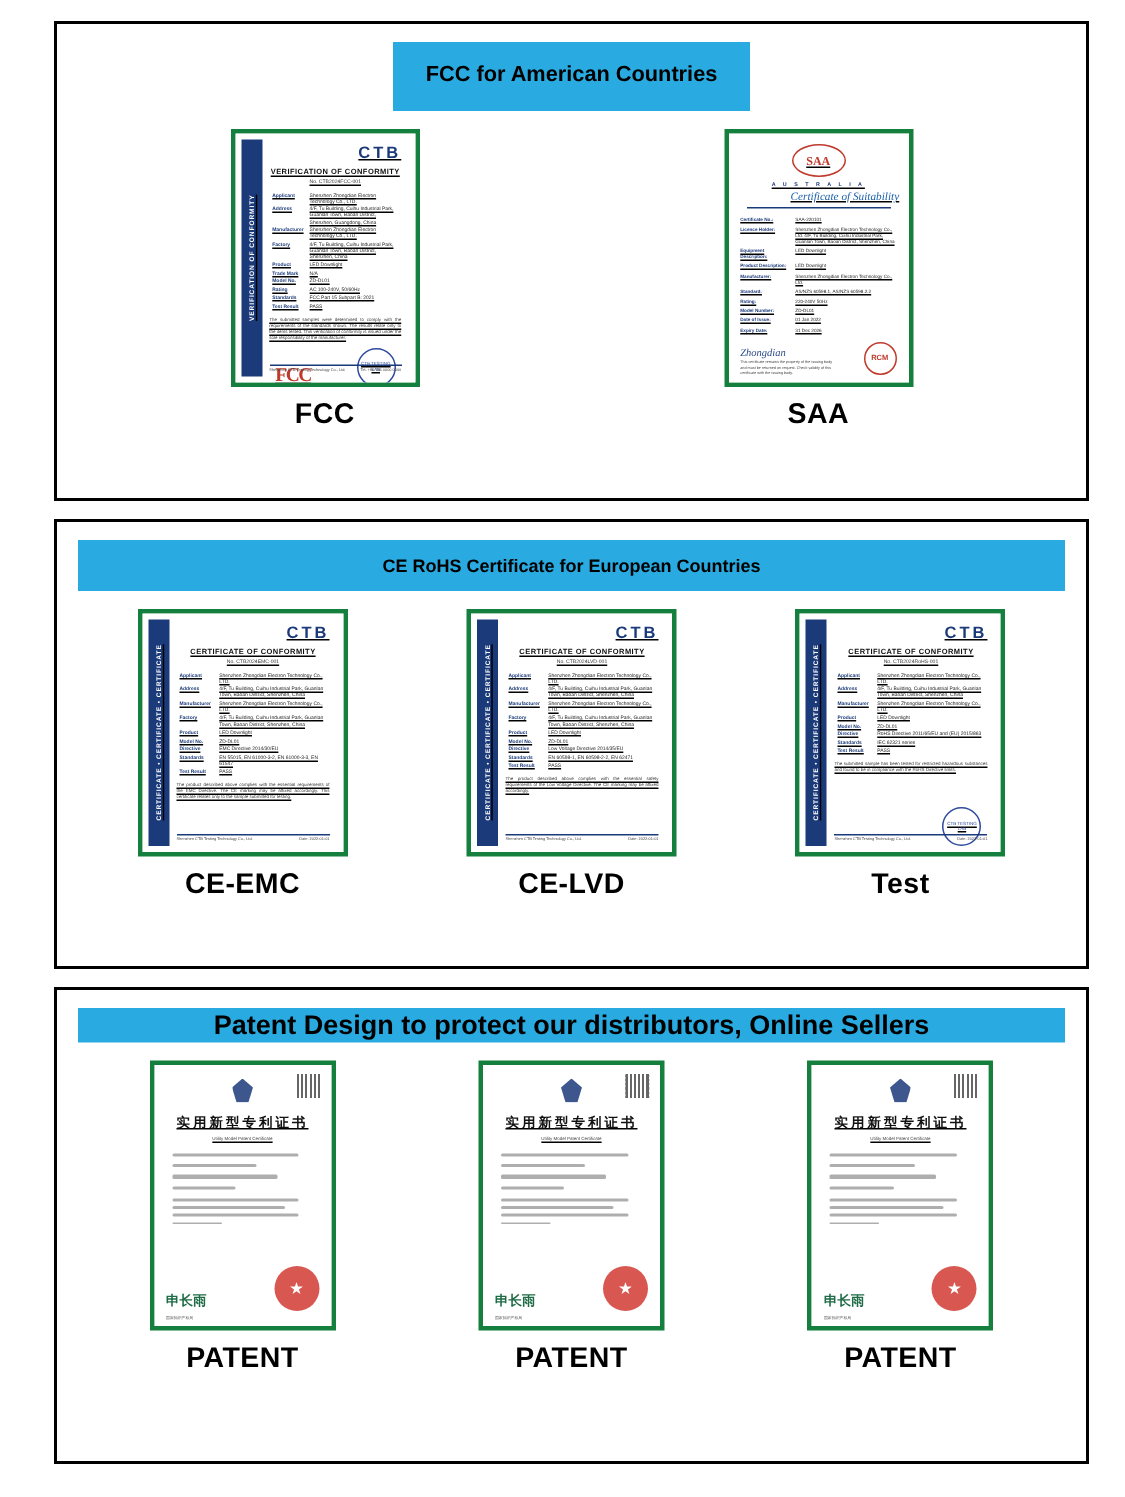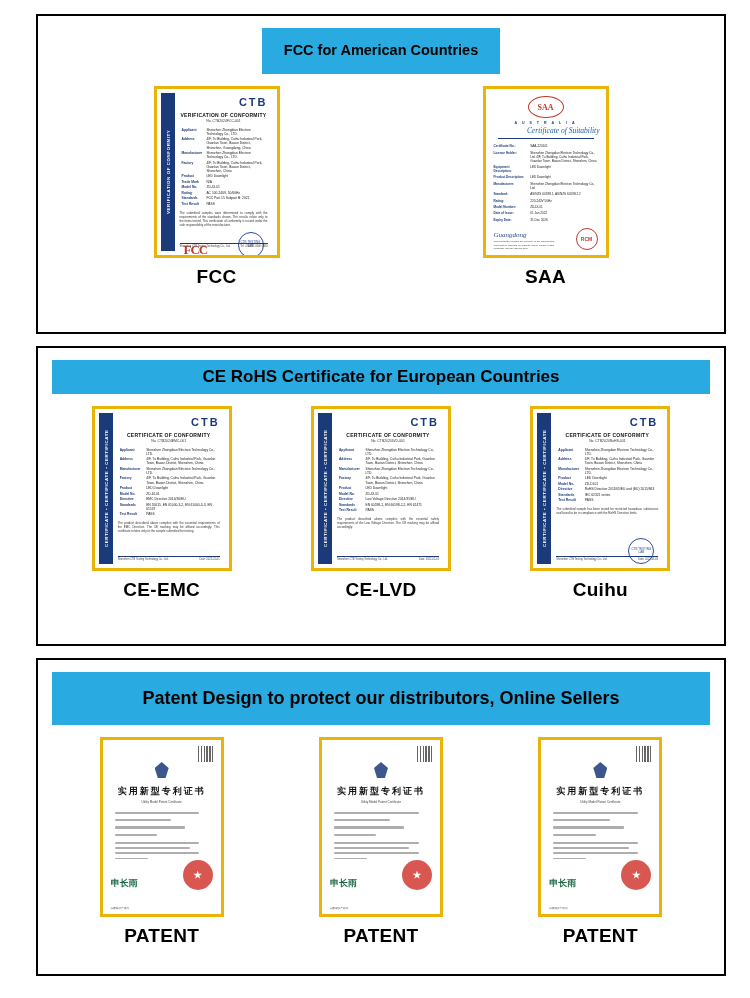--- a/index.html
+++ b/index.html
@@ -49,25 +49,25 @@
   }
   .banner-sm {
     width: 238px;
     height: 46px;
     font-size: 14.5px;
     padding: 2px 6px;
   }
   .banner-wide {
     width: 100%;
     height: 34px;
-    font-size: 17px;
+    font-size: 12px;
   }
   .banner-wide-2 {
     width: 100%;
-    height: 53px;
+    height: 23px;
     font-size: 18px;
   }
 
   .banner-row {
     display: flex;
     justify-content: space-around;
     gap: 20px;
     padding: 0 12px;
   }
 
@@ -84,25 +84,26 @@
     align-items: center;
   }
   .cert-caption {
     font-size: 19px;
     font-weight: bold;
     margin-top: 8px;
     letter-spacing: 0.3px;
   }
 
   .cert-frame {
-    border: 3px solid #eab308;
+    border: 3px solid #15803d;
     background: #ffffff;
     box-sizing: border-box;
     position: relative;
     overflow: hidden;
+    text-decoration: underline;
   }
 
   
   .ctb {
     display: flex;
     box-sizing: border-box;
     padding: 4px;
     background: #fff;
   }
   .ctb-side {
@@ -315,21 +316,21 @@
     align-items: center;
     justify-content: center;
   }
 
   
   .patent {
     box-sizing: border-box;
     background: #ffffff;
     height: 100%;
     position: relative;
-    padding: 16px 8px;
+    padding: 3px 8px;
   }
   .patent-qr {
     position: absolute;
     right: 7px;
     top: 6px;
     width: 16px;
     height: 16px;
     background:
       repeating-linear-gradient(90deg, #333 0 1.4px, #fff 1.4px 2.8px),
       repeating-linear-gradient(0deg, #333 0 1.4px, #fff 1.4px 2.8px);
@@ -387,21 +388,21 @@
   .patent-line.w35 { width: 35%; }
   .patent-block {
     margin-top: 6px;
     padding: 0 4px;
   }
   .patent-block .patent-line { height: 1.8px; margin-bottom: 3.5px; }
   .patent-bottom {
     position: absolute;
     left: 8px;
     right: 8px;
-    bottom: 24px;
+    bottom: 10px;
     display: flex;
     align-items: flex-end;
     justify-content: space-between;
   }
   .patent-sig {
     font-family: "Liberation Serif", serif;
     font-size: 9px;
     color: #1e6b46;
     font-weight: bold;
   }
@@ -557,21 +558,21 @@
               <tr>
                     <td class="k">Date of Issue:</td>
                     <td>01 Jan 2022</td>
                   </tr>
               <tr>
                     <td class="k">Expiry Date:</td>
                     <td>31 Dec 2026</td>
                   </tr>
             </tbody>
               </table>
-            <div class="saa-sign">Guangdong</div>
+            <div class="saa-sign">Zhongdian</div>
             <div class="saa-bottom">
               <div class="saa-note">This certificate remains the property of the issuing body and must be returned on request. Check validity of this certificate with the issuing body.</div>
               <div class="saa-rcm">RCM</div>
             </div>
           </div>
         </div>
         <div class="cert-caption">SAA</div>
       </div>
 
     </div>
@@ -758,21 +759,21 @@
                 <div class="mark-ce"></div>
                 <div class="stamp">CTB TESTING LAB</div>
               </div>
               <div class="ctb-footer">
                 <span>Shenzhen CTB Testing Technology Co., Ltd.</span>
                 <span>Date: 2022-01-01</span>
               </div>
             </div>
           </div>
         </div>
-        <div class="cert-caption">Cuihu</div>
+        <div class="cert-caption">Test</div>
       </div>
 
     </div>
   </div>
 
   <div class="panel panel-3">
 
     <div class="banner banner-wide-2">Patent Design to protect our distributors, Online Sellers</div>
 
     <div class="cert-row">

